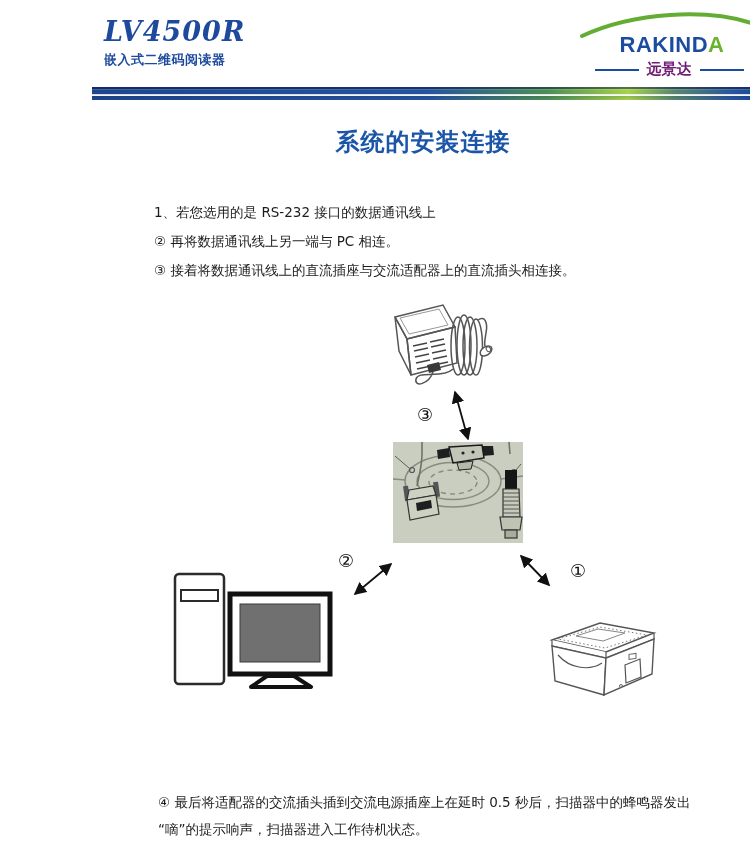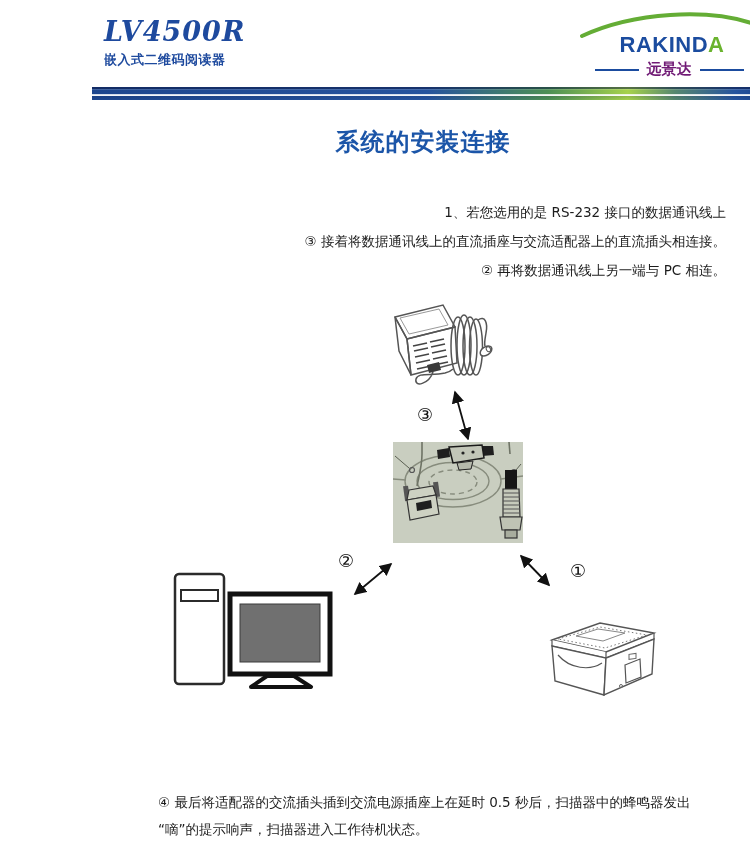--- a/index.html
+++ b/index.html
@@ -42,21 +42,21 @@
         rgba(255,255,255,.95) 70%, rgba(8,18,60,.12) 72%, rgba(8,18,60,0) 100%),
       linear-gradient(90deg,
         #1d468e 0%, #26539e 50%, #4c8f55 68%, #a6d24b 80%,
         #56876f 87%, #26539e 96%, #1d468e 100%);
   }
   
   .doc-title{
     position:absolute;left:0;top:126px;width:750px;margin:0;text-align:center;
     font-size:24px;font-weight:bold;color:#1b55a8;letter-spacing:1px;
   }
-  .instructions{position:absolute;left:118px;top:198px;width:560px;text-align:right;}
+  .instructions{position:absolute;left:106px;top:198px;width:560px;}
   .instructions p{margin:0;font-size:13.5px;line-height:29px;white-space:nowrap;}
   .final-note{position:absolute;left:110px;top:789px;width:580px;}
   .final-note p{margin:0;font-size:13.5px;line-height:27px;white-space:nowrap;}
   
   .diagram-el{position:absolute;}
   .circ-label{
     position:absolute;font-size:18px;line-height:20px;color:#111;
     font-family:"DejaVu Sans",sans-serif;
   }
   svg{display:block;}
@@ -84,22 +84,22 @@
       <span class="rule"></span>
     </div>
   </div>
 
   <div class="divider"></div>
 
   <h1 class="doc-title">系统的安装连接</h1>
 
   <div class="instructions">
     <p>1、若您选用的是 RS-232 接口的数据通讯线上</p>
+    <p>② 再将数据通讯线上另一端与 PC 相连。</p>
     <p>③ 接着将数据通讯线上的直流插座与交流适配器上的直流插头相连接。</p>
-    <p>② 再将数据通讯线上另一端与 PC 相连。</p>
   </div>
 
   <svg class="diagram-el" style="left:333px;top:299px;" width="118" height="102" viewBox="0 0 118 102">
     <polygon class="ln" points="14,18 62,6 74,28 26,40" fill="#fff"></polygon>
     <polygon points="19,19 58,10 67,26 28,35" fill="#fff" stroke="#999" stroke-width="1"></polygon>
     <polygon class="ln" points="14,18 26,40 30,76 18,52" fill="#fff"></polygon>
     <polygon class="ln" points="26,40 74,28 76,64 30,76" fill="#fff"></polygon>
     <g stroke="#444" stroke-width="1.6">
       <line x1="32" y1="47" x2="46" y2="44"></line>
         <line x1="49" y1="43" x2="63" y2="40"></line>

